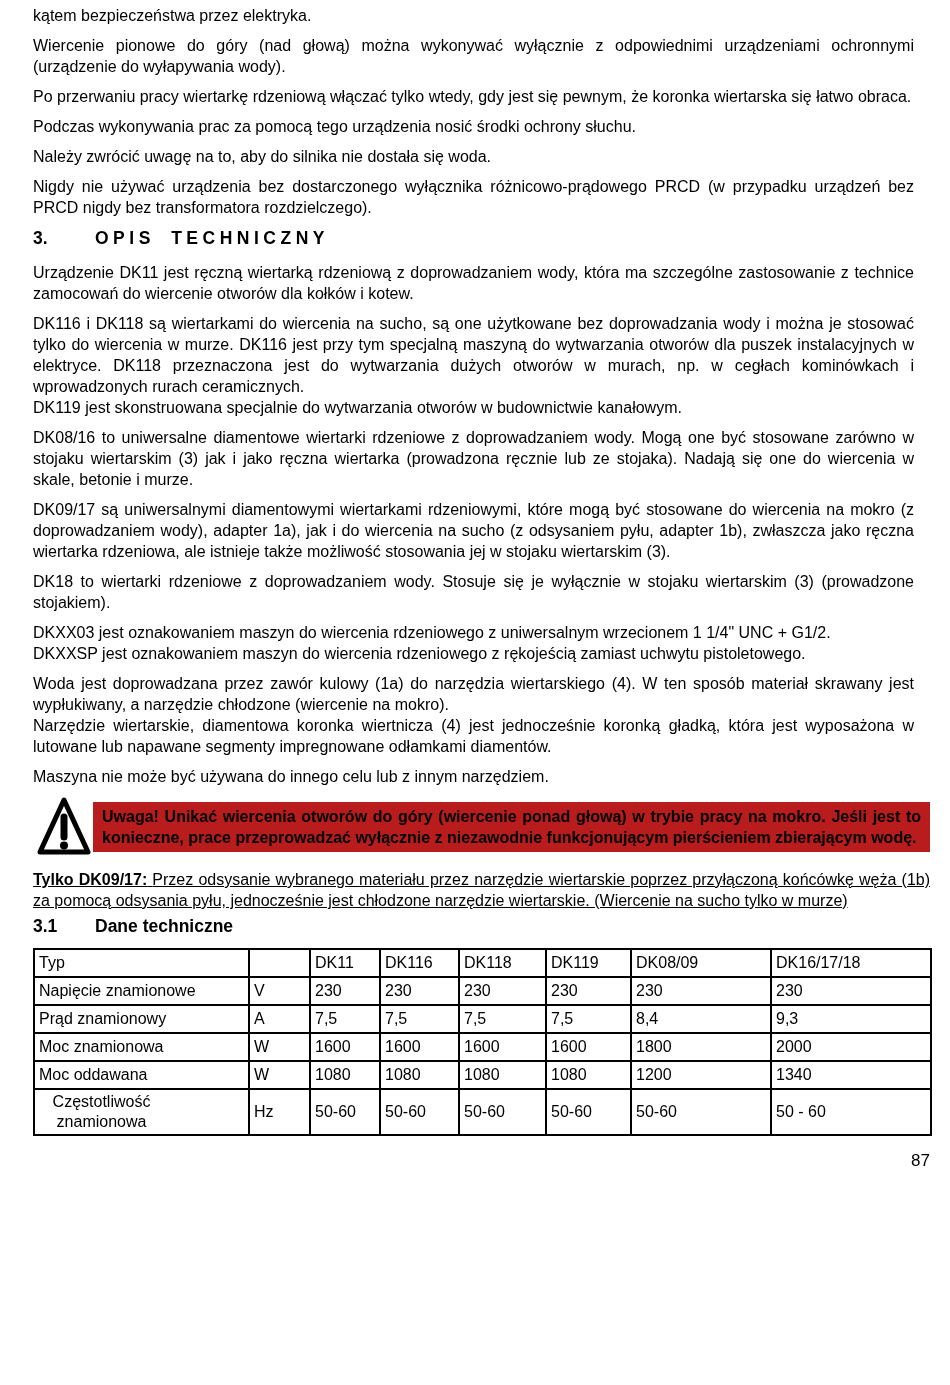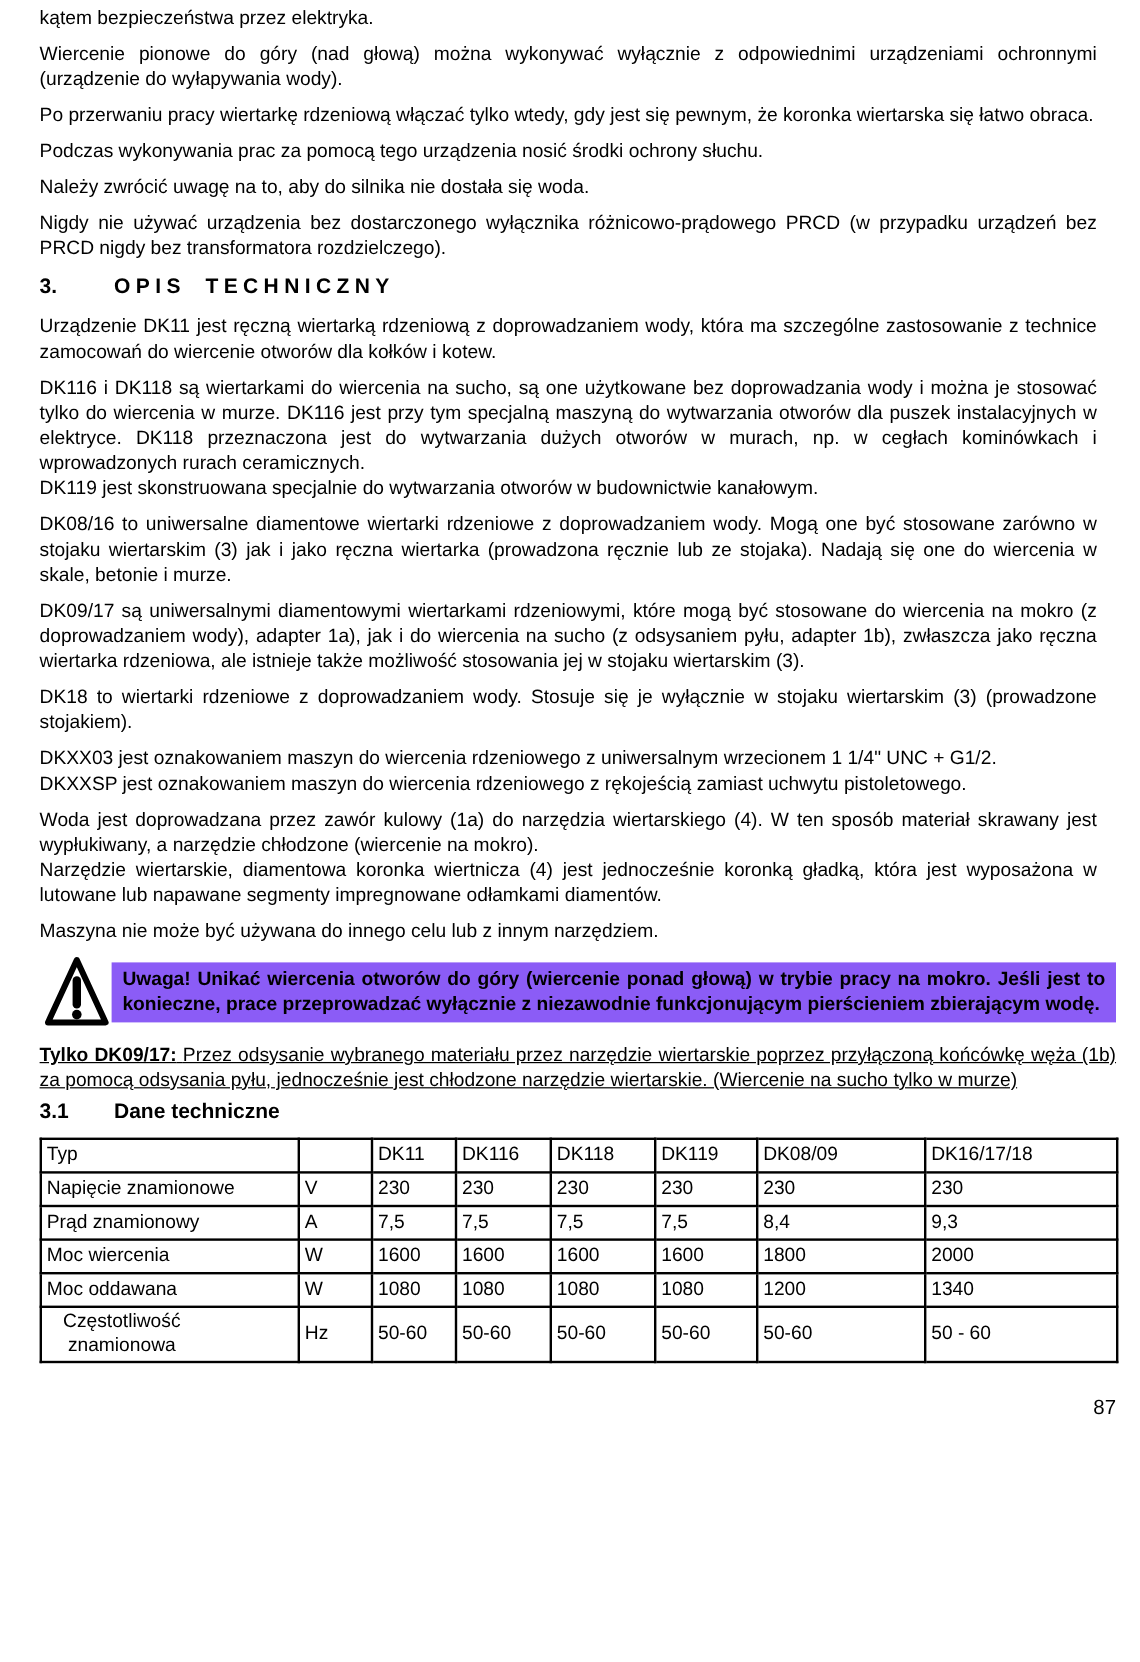--- a/index.html
+++ b/index.html
@@ -28,32 +28,32 @@
   .warning-row {
     display: flex; align-items: center;
     margin: 0 0 11px 0;
   }
   .warn-icon-wrap {
     width: 60px; flex: none;
     display: flex; align-items: center; justify-content: flex-start;
     padding-left: 3px; box-sizing: border-box;
   }
   .warn-box {
-    flex: 1; background: #8b5cf6;
+    flex: 1; background: #b91c1c;
     padding: 4px 9px 4px 9px;
     font-weight: bold;
     font-size: 16px; line-height: 21px; text-align: justify;
   }
   .note-block { margin: 0 0 4px 0; text-decoration: underline; }
   .note-prefix { font-weight: bold; }
   table.tech {
     width: 100%;
     border-collapse: collapse;
     table-layout: fixed;
-    margin: 0 0 26px 0;
+    margin: 0 0 14px 0;
   }
   table.tech td {
     border: 2px solid #000;
     font-size: 16px; line-height: 20px;
     padding: 2px 4px;
     height: 22px;
     vertical-align: middle;
     overflow: hidden;
     white-space: normal;
   }
@@ -176,21 +176,21 @@
         <td>Prąd znamionowy</td>
         <td>A</td>
         <td>7,5</td>
         <td>7,5</td>
         <td>7,5</td>
         <td>7,5</td>
         <td>8,4</td>
         <td>9,3</td>
       </tr>
       <tr>
-        <td>Moc wiercenia</td>
+        <td>Moc znamionowa</td>
         <td>W</td>
         <td>1600</td>
         <td>1600</td>
         <td>1600</td>
         <td>1600</td>
         <td>1800</td>
         <td>2000</td>
       </tr>
       <tr>
         <td>Moc oddawana</td>

